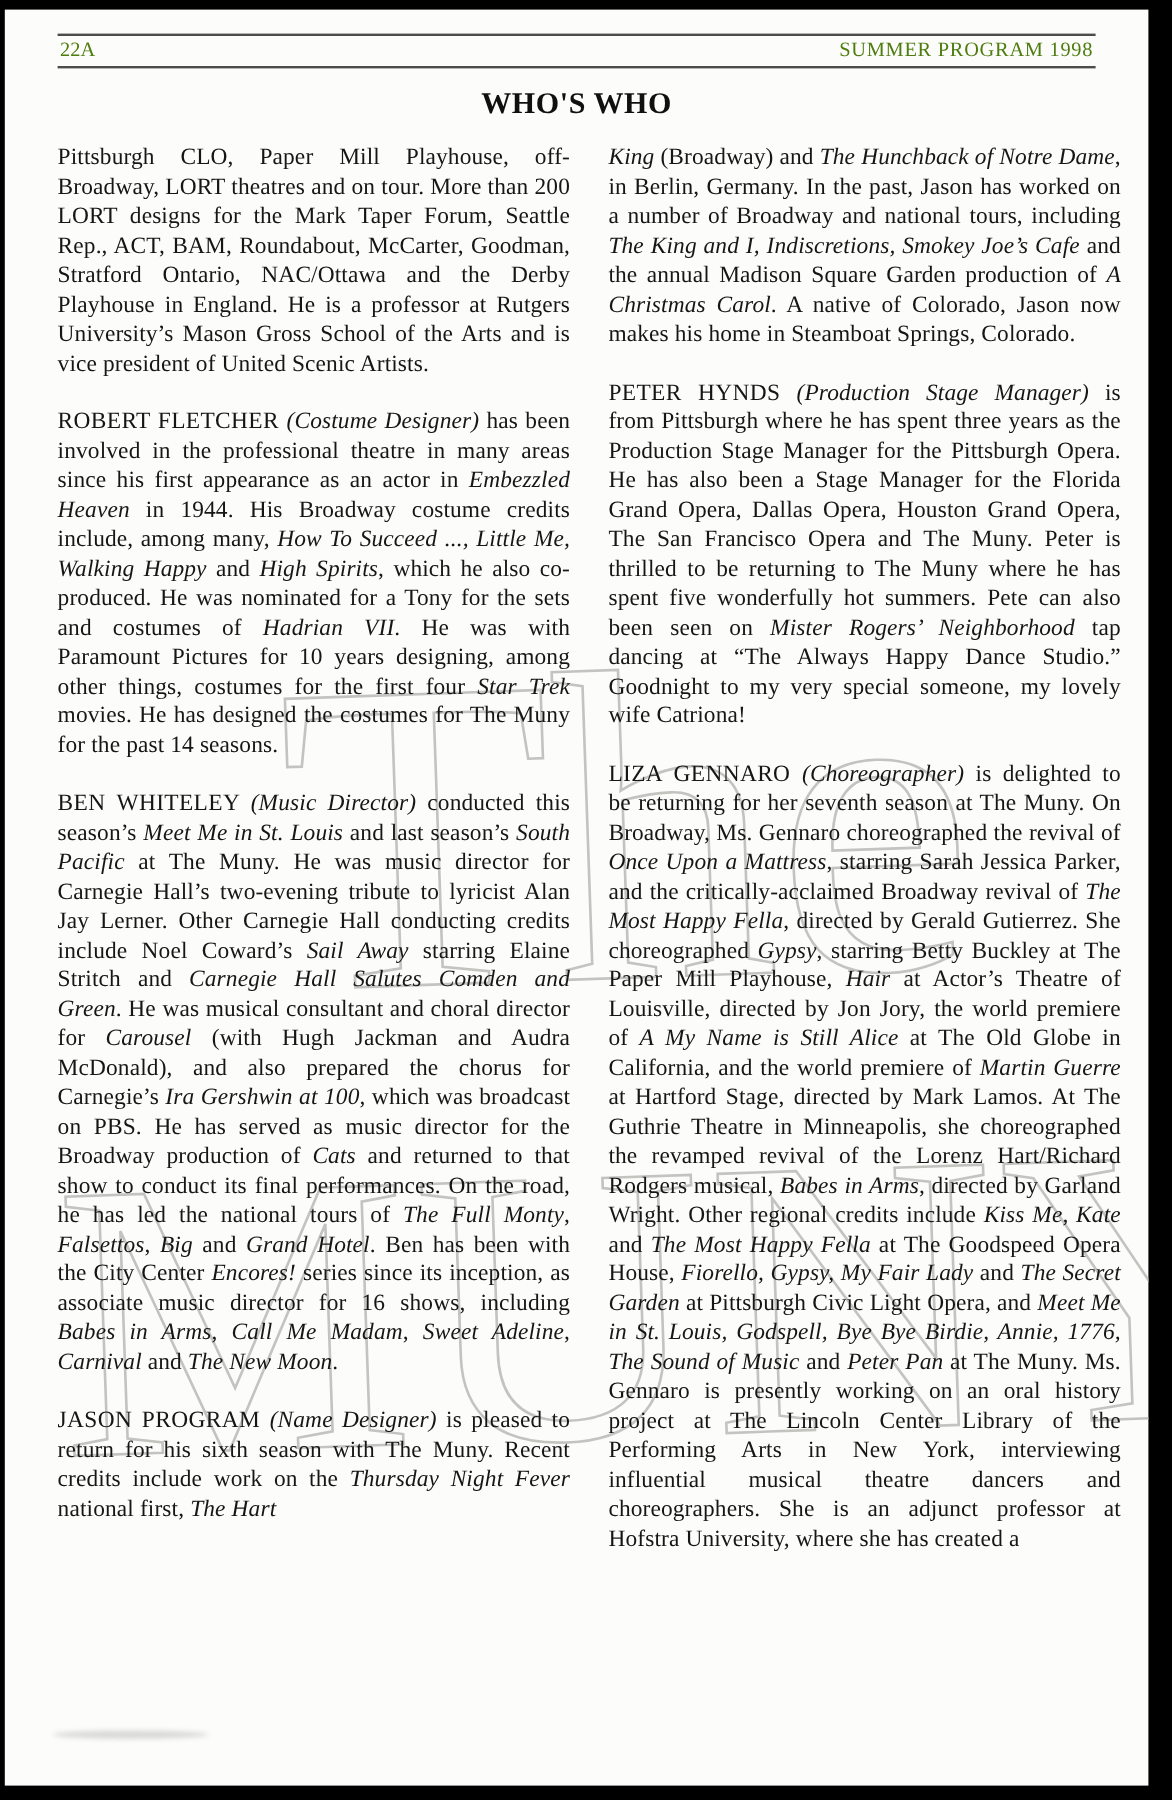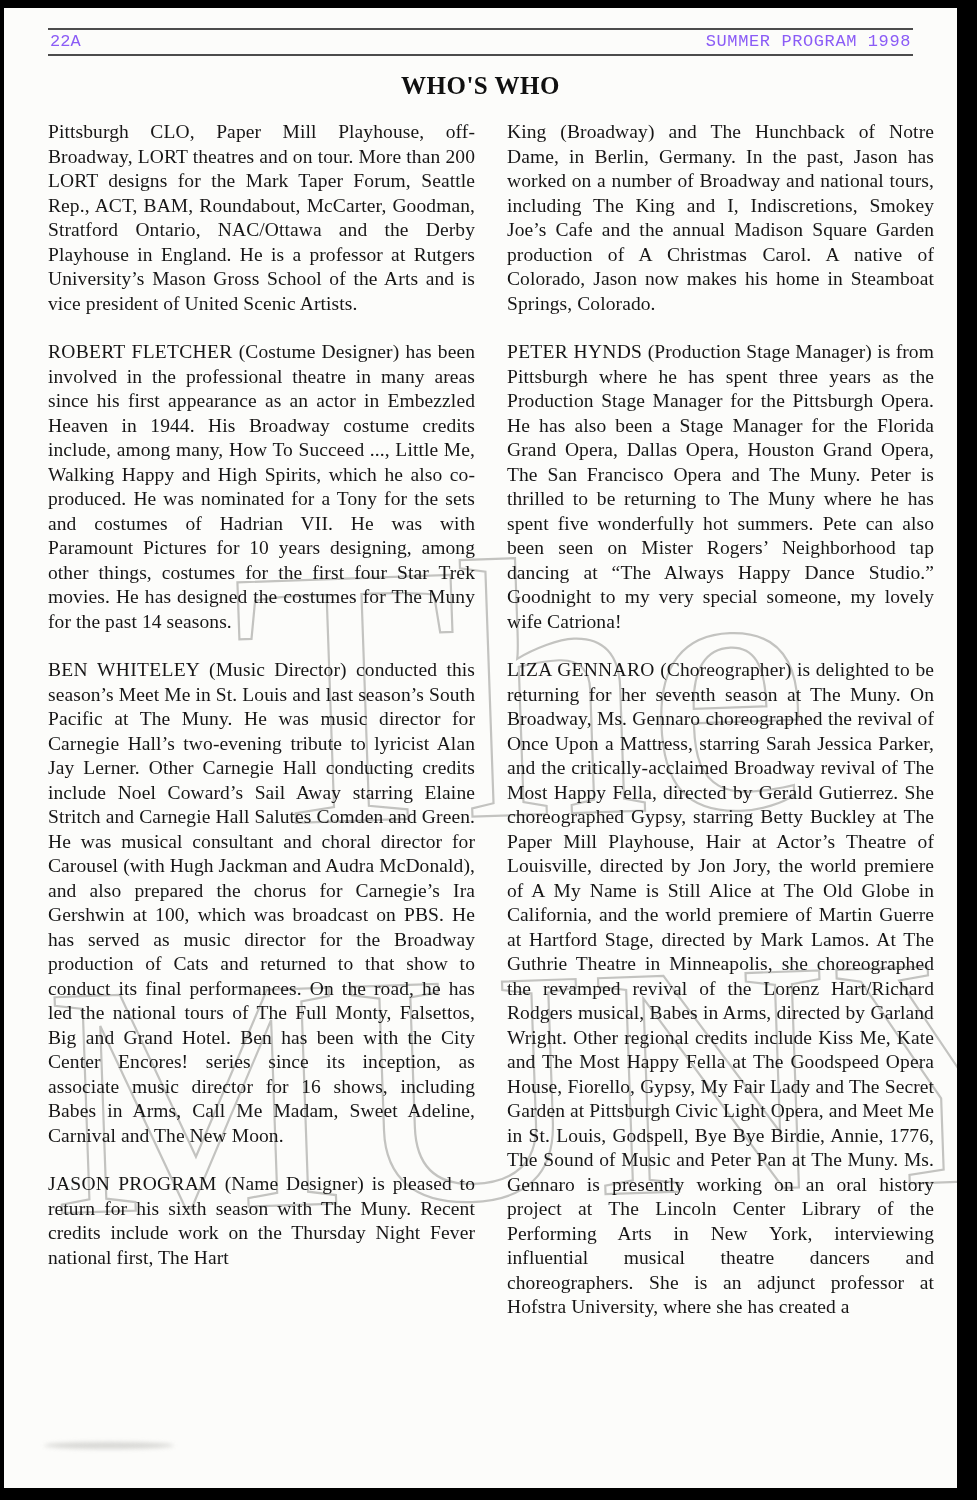--- a/index.html
+++ b/index.html
@@ -14,21 +14,21 @@
     width:953px; height:1480px;
     background:#fcfcfa;
     overflow:hidden;
   }
   .masthead {
     margin:20px 44px 0 44px;
     border-top:2px solid #4c4c4c;
     border-bottom:2px solid #4c4c4c;
     padding:2px 2px 3px 2px;
     display:flex; justify-content:space-between; align-items:baseline;
-    font-size:17px; color:#8b5cf6;font-family:Liberation Mono, monospace;
+    font-size:17px; color:#4d7c0f;
   }
   .masthead .right { letter-spacing:0.6px; }
   .page-title {
     text-align:center;
     font-weight:bold;
     font-size:25px;
     letter-spacing:0.5px;
     color:#101010;
     margin:16px 0 0 0;
   }
@@ -40,21 +40,21 @@
   }
   .col { width:433px; text-align:justify; }
   p.bio {
     margin:0 0 24px 0;
     font-size:19.5px;
     line-height:24.5px;
     color:#171616;
     letter-spacing:0.1px;
   }
   .run-bold { font-weight:normal; letter-spacing:0.3px; }
-  .run-italic { }
+  .run-italic { font-style:italic; }
   .watermark {
     position:absolute; left:0; top:0; z-index:1;
     pointer-events:none;
   }
   .smudge {
     position:absolute; left:40px; top:1434px;
     width:130px; height:7px;
     background:#c9c9c6; opacity:0.7;
     border-radius:50%;
     filter:blur(2px);

